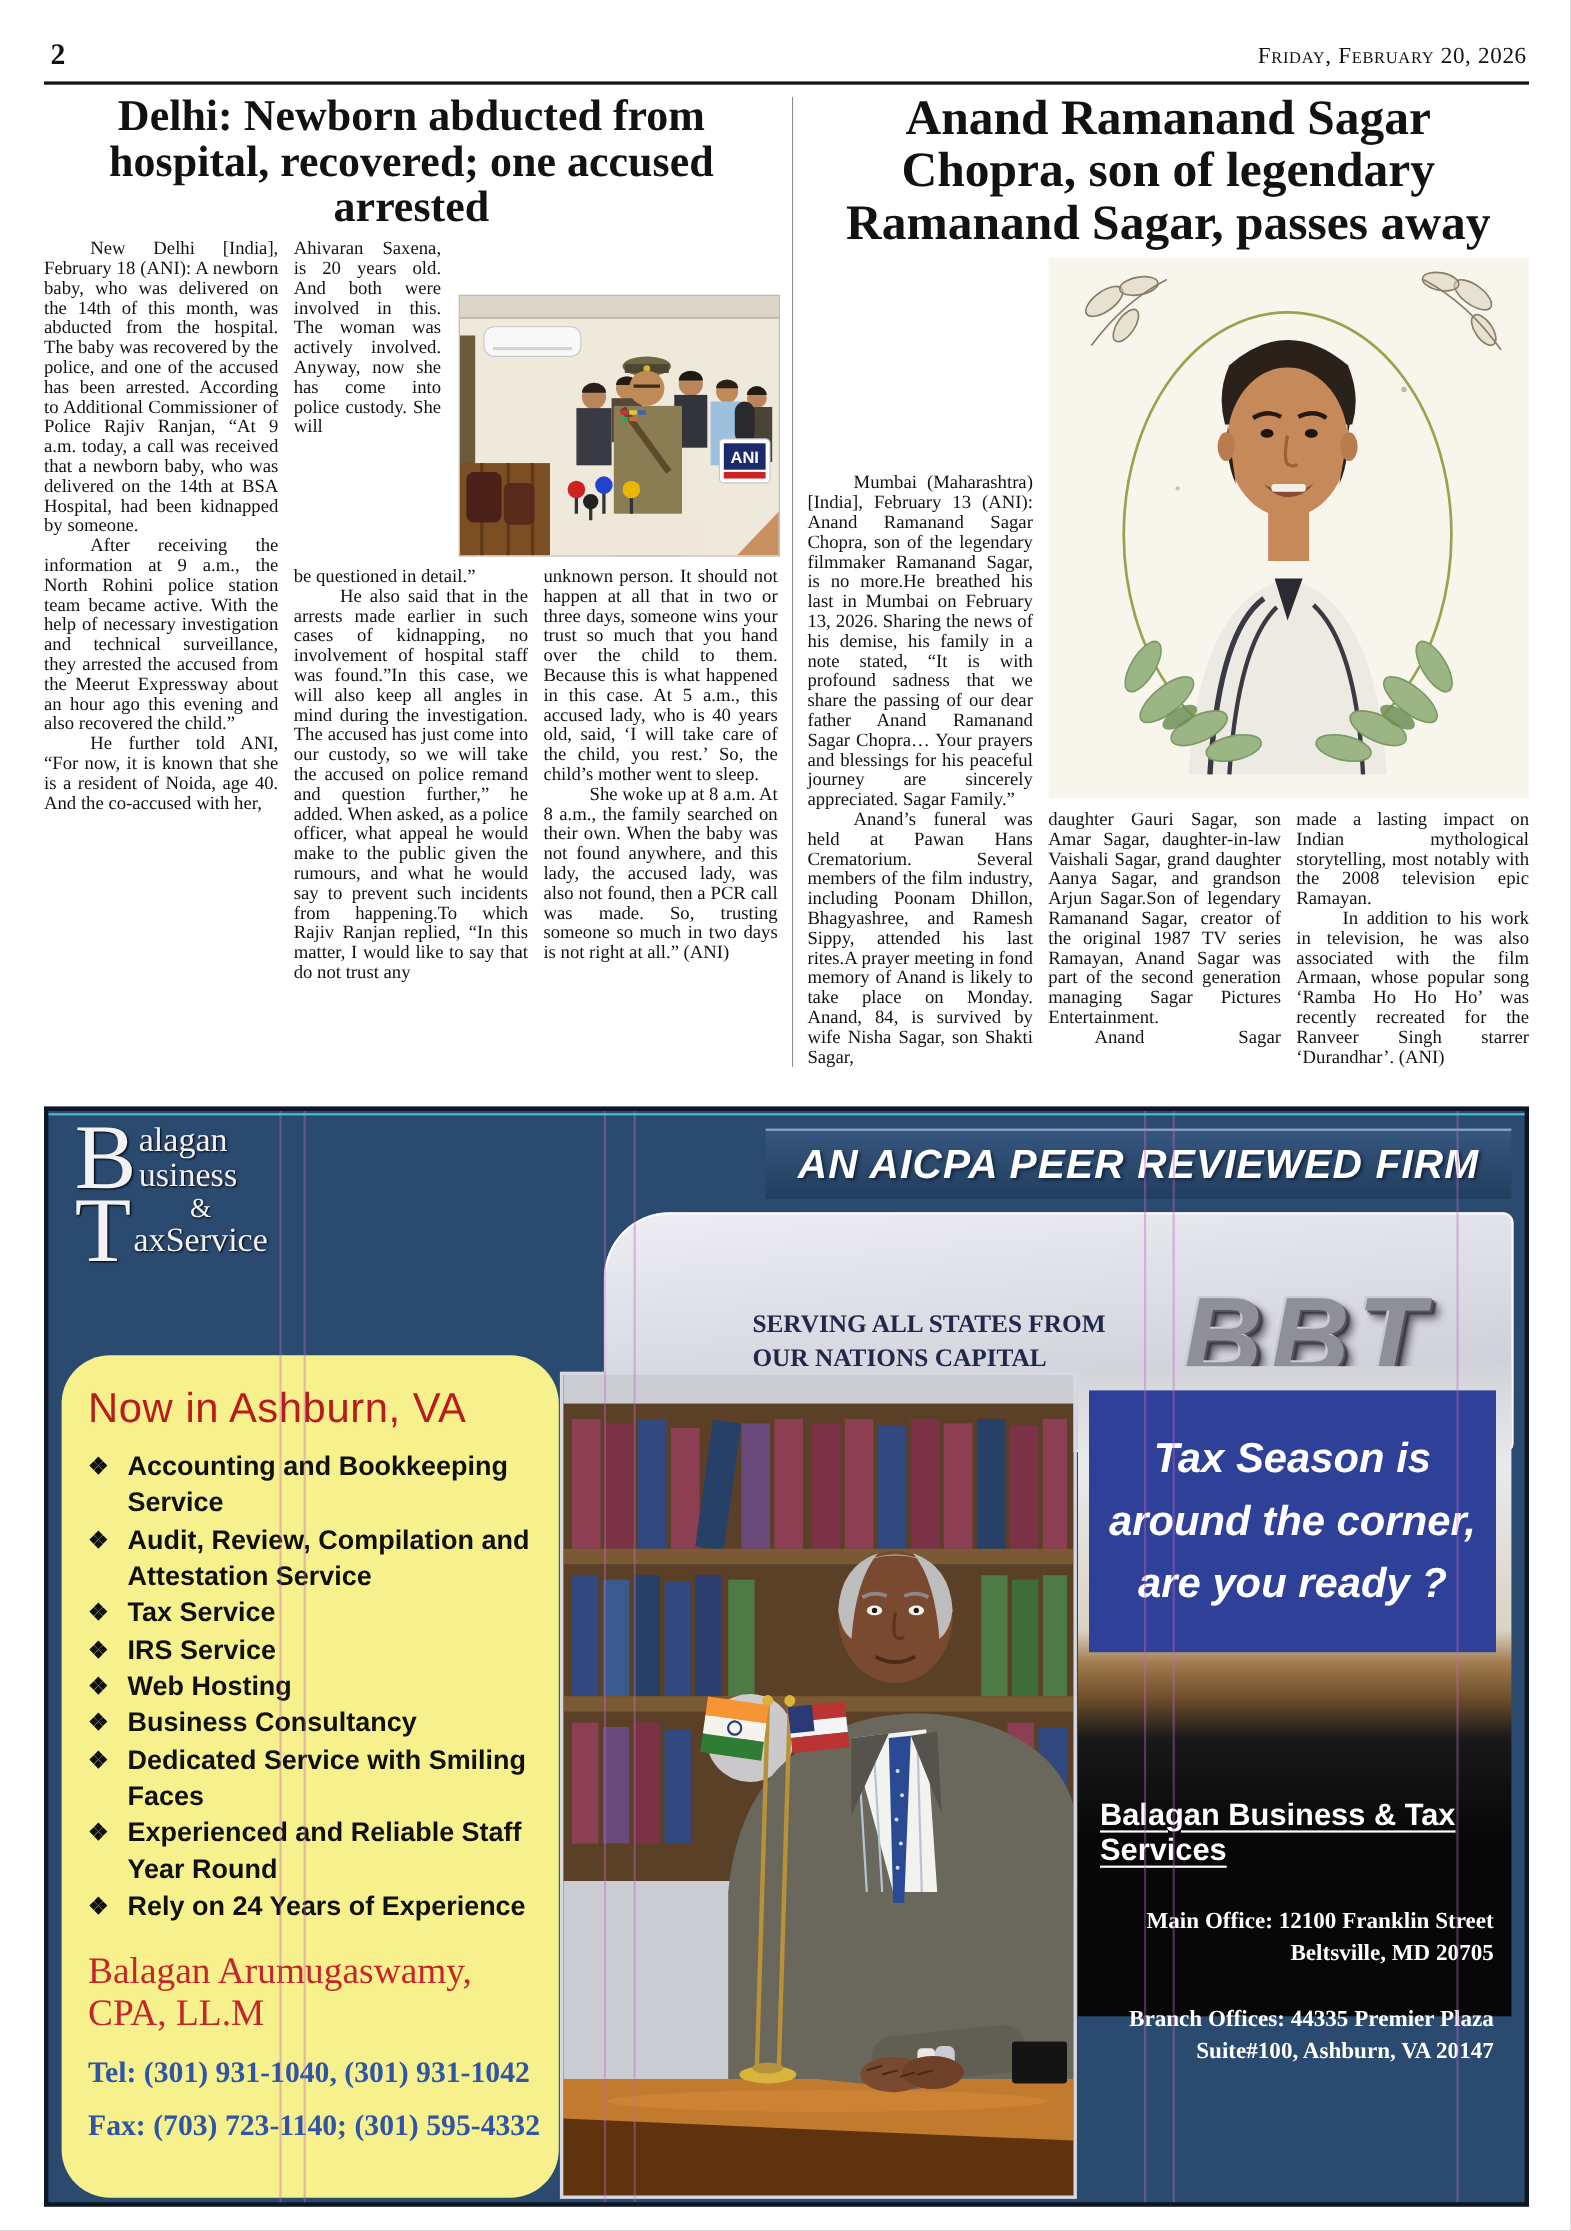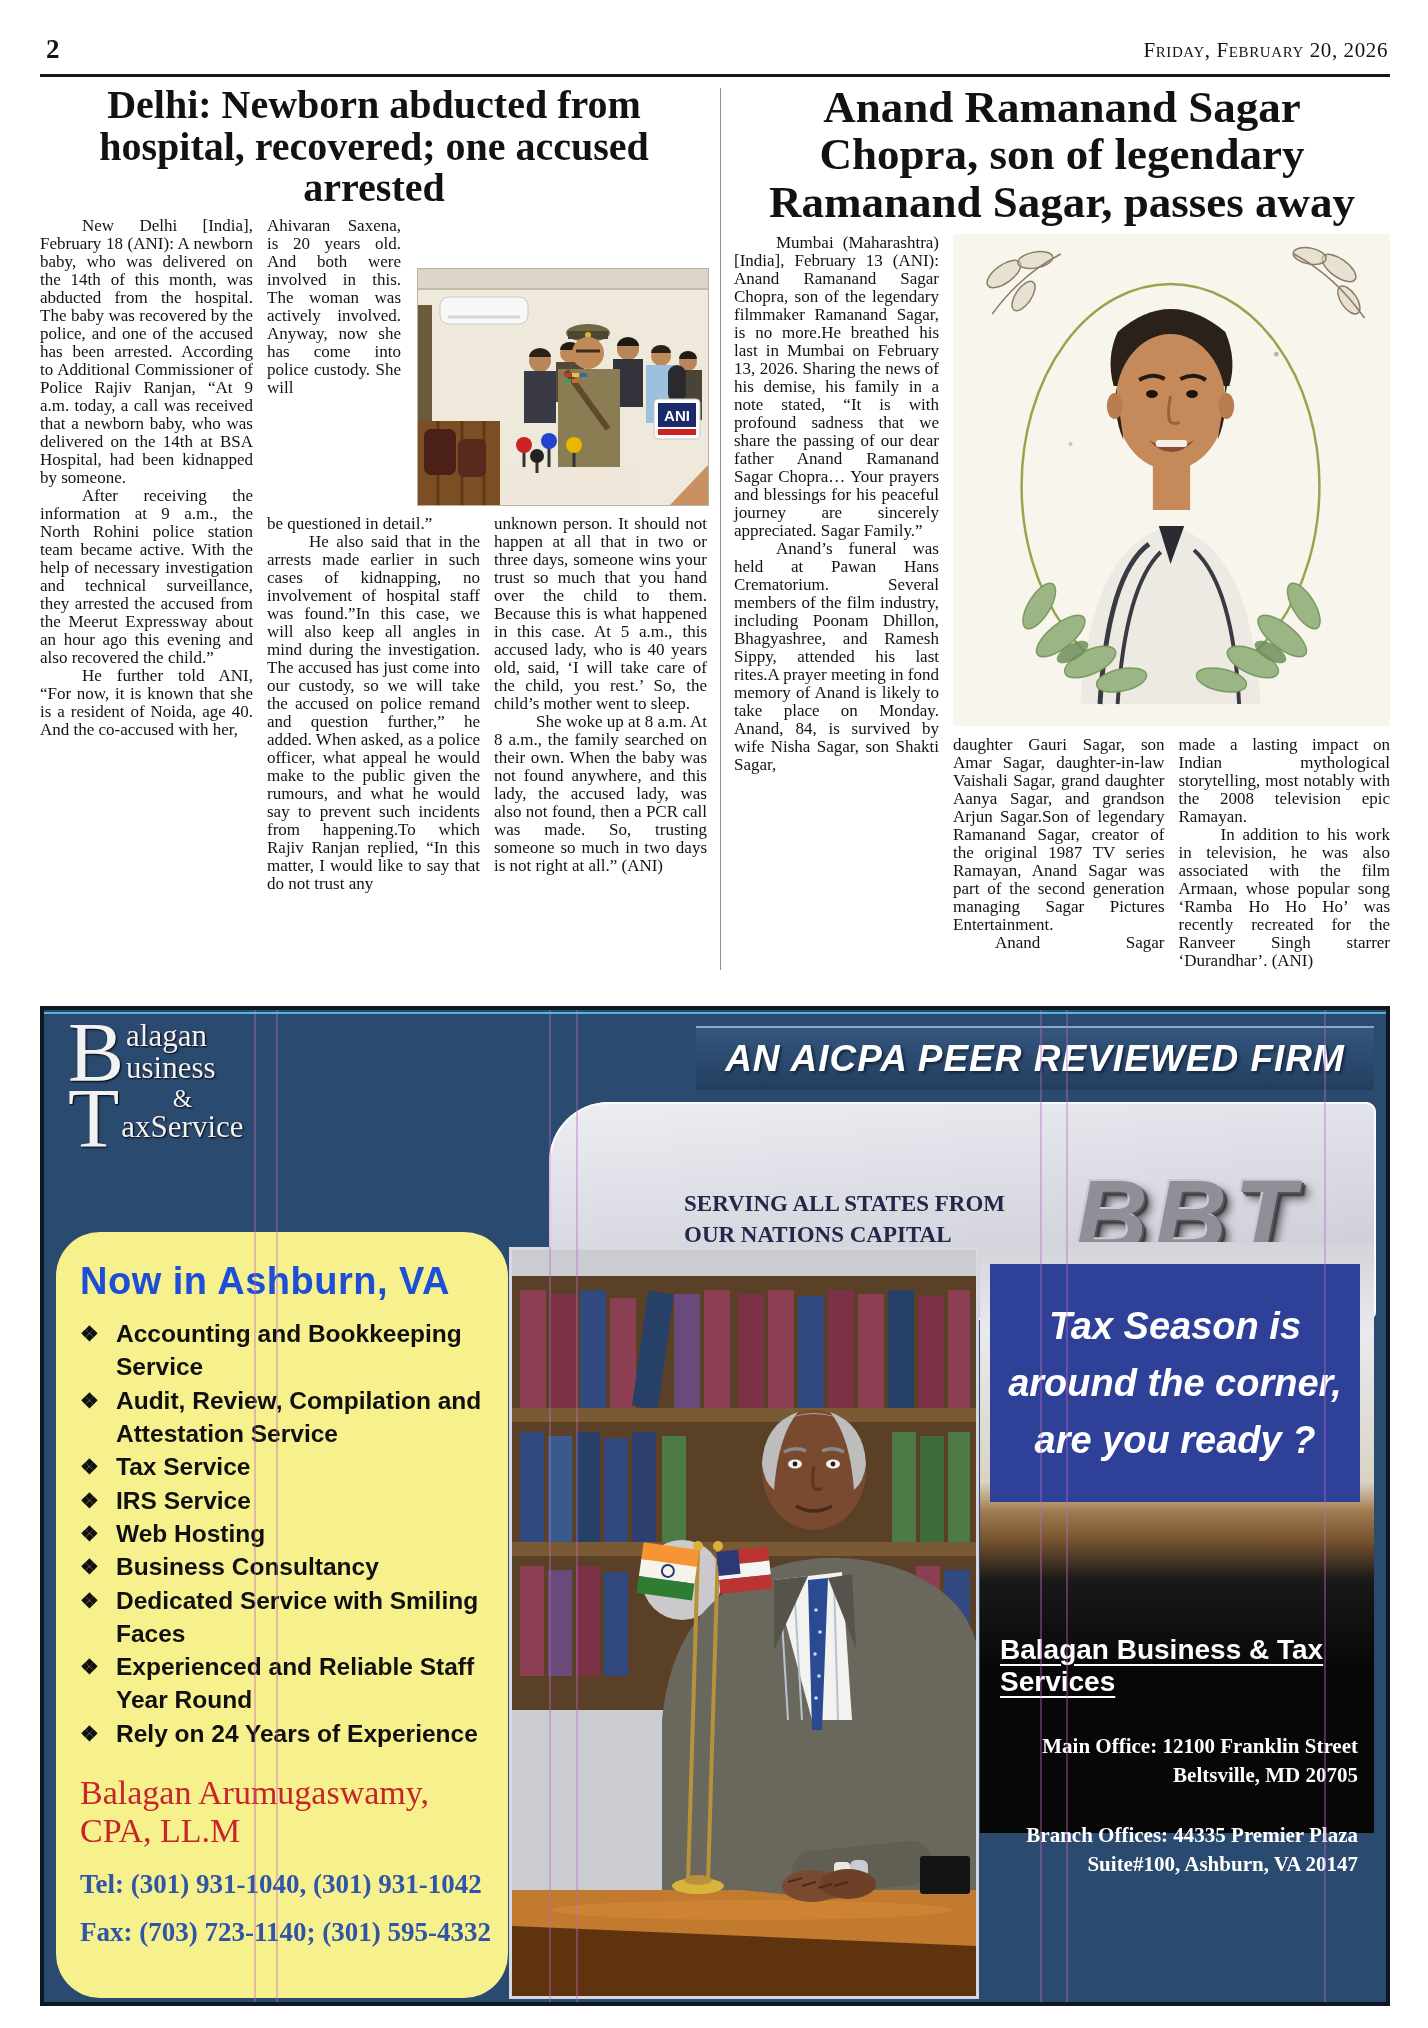--- a/index.html
+++ b/index.html
@@ -26,21 +26,21 @@
   p.art { margin:0; text-align:justify; font-size:17px; line-height:18px; }
   p.ind { text-indent:42px; }
 
   .leftbody { position:relative; display:flex; gap:14px; margin-top:6px; }
   .lcol { width:213px; flex:none; min-width:0; }
   .narrowWrap { width:134px; min-height:298px; }
   .c3pad { padding-top:298px; }
   .press-photo { position:absolute; top:52px; right:0; width:290px; height:236px;
                  outline:1px solid #b9b2a2; }
 
-  .rbody { display:flex; gap:14px; margin-top:8px; }
+  .rbody { display:flex; gap:14px; margin-top:8px;align-items:flex-end; }
   .rc1 { width:205px; flex:none; }
   .rrt { flex:1; min-width:0; }
   .memorial { width:100%; height:492px; }
   .rcols { display:flex; gap:14px; margin-top:10px; }
   .rcols .rcol { flex:1; min-width:0; }
   .lastline { display:flex; justify-content:space-between; padding-left:42px; }
 
   
   .ad { position:absolute; left:40px; top:1006px; width:1350px; height:1000px;
         background:#2b4a70; border:4px solid #0f1724; box-sizing:border-box; }
@@ -66,21 +66,21 @@
                 border-radius:60px 10px 8px 8px; box-shadow:inset 0 0 0 2px #fbfbfd; }
   .serving { position:absolute; left:135px; top:86px; font-weight:700; font-size:23px;
              line-height:1.35; color:#20294a; }
   .bbt { position:absolute; right:74px; top:56px; font-family:"Liberation Sans", sans-serif;
          font-style:italic; font-weight:700; font-size:100px; letter-spacing:7px; color:#8f8f98;
          text-shadow:-2px -2px 0 #cacad1, 2px 2px 0 #54545b, 4px 4px 2px #38383e, 7px 7px 8px rgba(0,0,0,.55); }
 
   .yellow { position:absolute; left:12px; top:222px; width:452px; height:766px; z-index:2;
             background:#f6f18c; border-radius:44px; padding:28px 16px 20px 24px; box-sizing:border-box;
             font-family:"Liberation Sans", sans-serif; }
-  .nowin { font-size:38px; font-weight:700; letter-spacing:.5px; color:#1d4ed8; margin:0 0 14px; }
+  .nowin { font-size:38px; font-weight:400; letter-spacing:.5px; color:#b91c1c; margin:0 0 14px; }
   .svc { list-style:none; margin:0; padding:0; }
   .svc li { display:flex; font-size:24.5px; font-weight:700; line-height:1.36; color:#101010; }
   .blt { width:36px; flex:none; font-size:21px; padding-top:3px; }
   .person { font-family:"Liberation Serif", serif; color:#c8242b; font-size:34px; margin:24px 0 10px; }
   .contact div { font-family:"Liberation Serif", serif; color:#2e55a8; font-size:27px;
                  font-weight:700; line-height:1.78; }
 
   .center-photo { position:absolute; left:468px; top:240px; width:464px; height:746px; z-index:2;
                   outline:3px solid #d8d8e2; }
 

